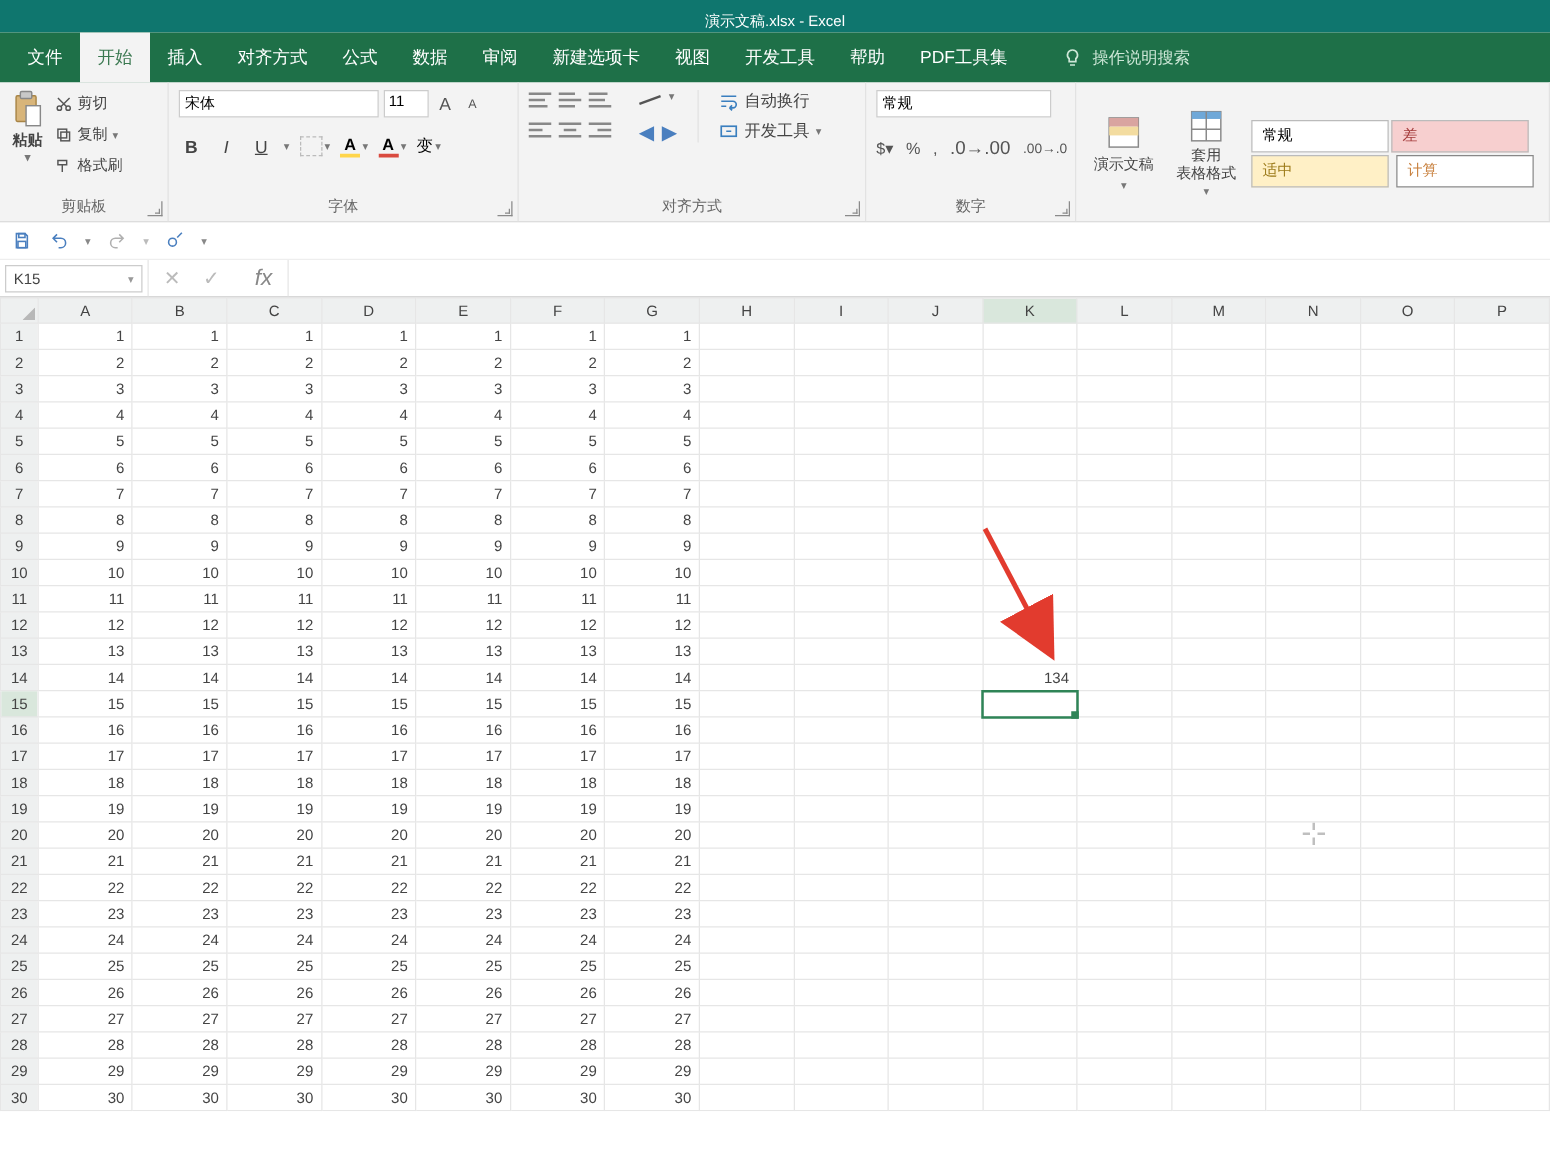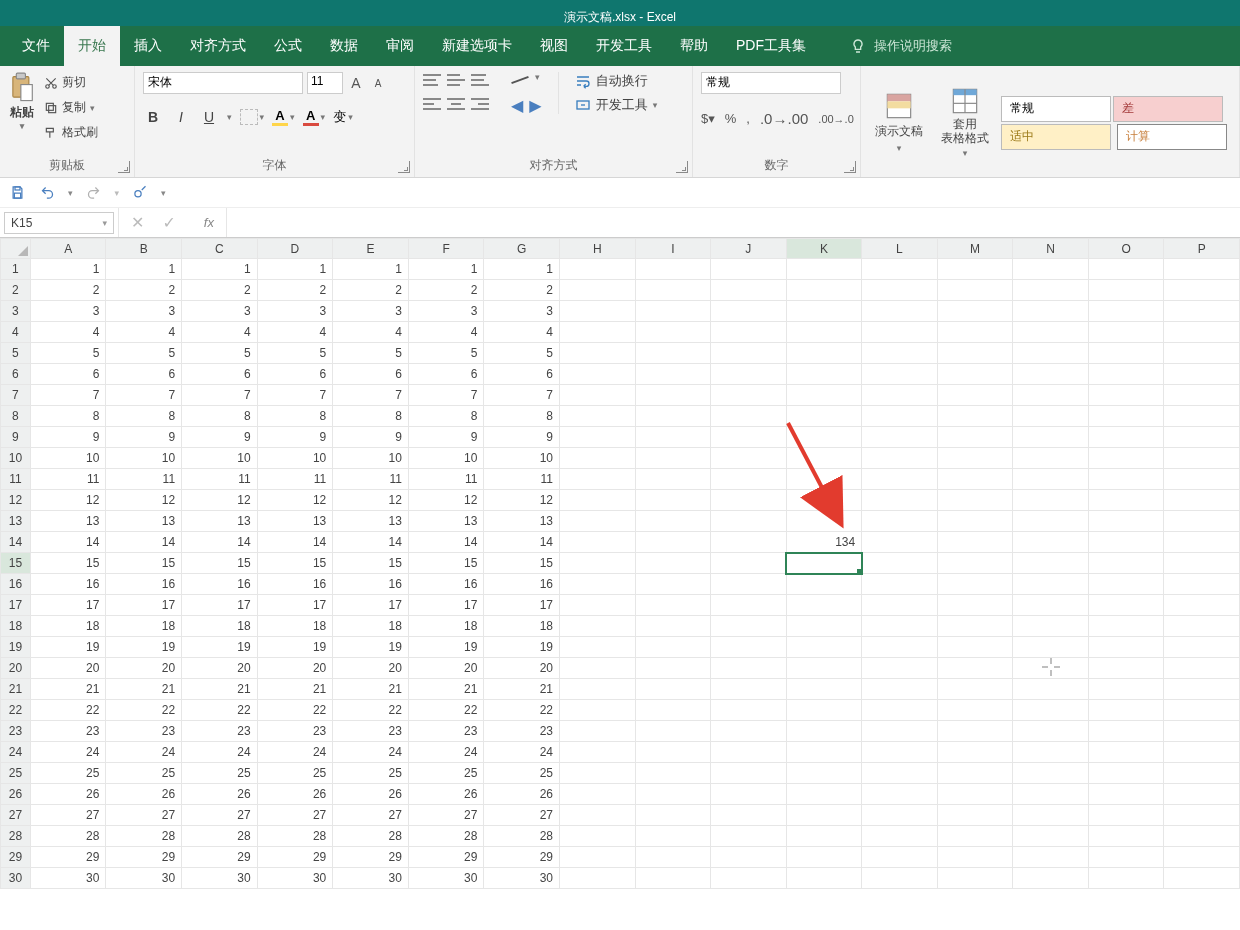--- a/index.html
+++ b/index.html
@@ -63,21 +63,21 @@
 
 
 .qat { height: 30px; background: #fff; display: flex; align-items: center; gap: 12px; padding: 0 8px; border-bottom: 1px solid #eee; }
 .qat .q { width: 18px; height: 18px; display: inline-flex; align-items: center; justify-content: center; color: #606060; }
 
 
 .formula-bar { height: 30px; border-bottom: 1px solid #ccc; display: flex; align-items: center; background: #fff;}
 .name-box { width: 110px; height: 22px; border: 1px solid #ccc; margin: 0 4px; font-size: 12px; padding: 2px 6px; display: flex; align-items: center; justify-content: space-between; color: #444; }
 .name-box .caret { font-size: 9px; color: #999; }
 .fx-btns { display: flex; align-items: center; gap: 18px; padding: 0 12px; color: #888; border-left: 1px solid #e6e6e6; border-right: 1px solid #e6e6e6; height: 100%; }
-.fx-label { font-style: italic; color: #888; font-size: 13px; margin-left: 10px; }
+.fx-label { font-style: italic; color: #888; font-size: 18px; margin-left: 10px; }
 
 
 .grid-wrap { position: relative; overflow: hidden; }
 table.sheet { border-collapse: collapse; table-layout: fixed; }
 table.sheet th, table.sheet td { border: 1px solid #e6e6e6; font-size: 12px; color: #444; background: #fff; }
 table.sheet thead th { background: #eef0f0; height: 20px; text-align: center; font-weight: normal; }
 table.sheet tbody th { background: #eef0f0; width: 30px; text-align: center; font-weight: normal; height: 21px; }
 table.sheet td { text-align: right; padding-right: 6px; }
 .col-w { width: 76px; }
 th.col-active { background: #d9e7dc !important; border-bottom: 2px solid #2f8457; }

